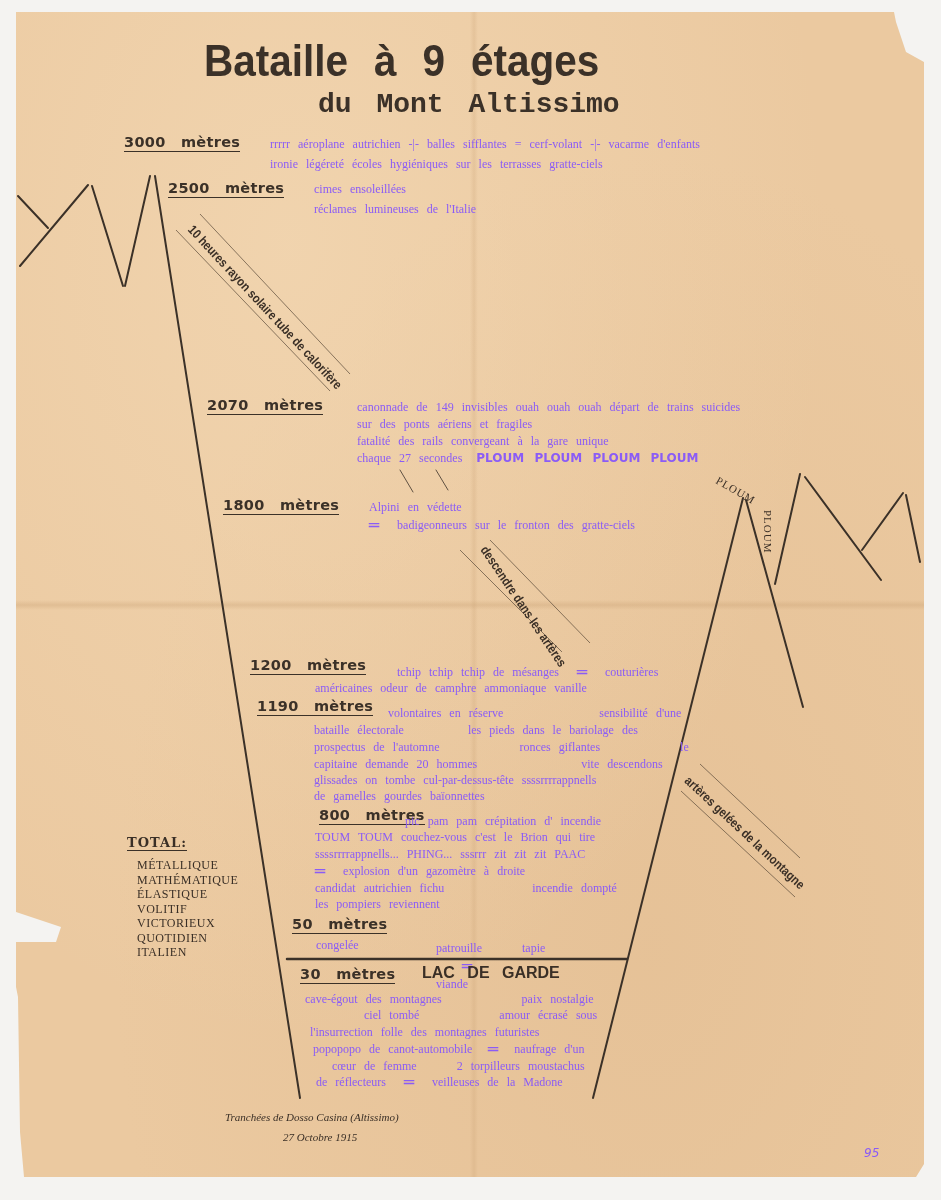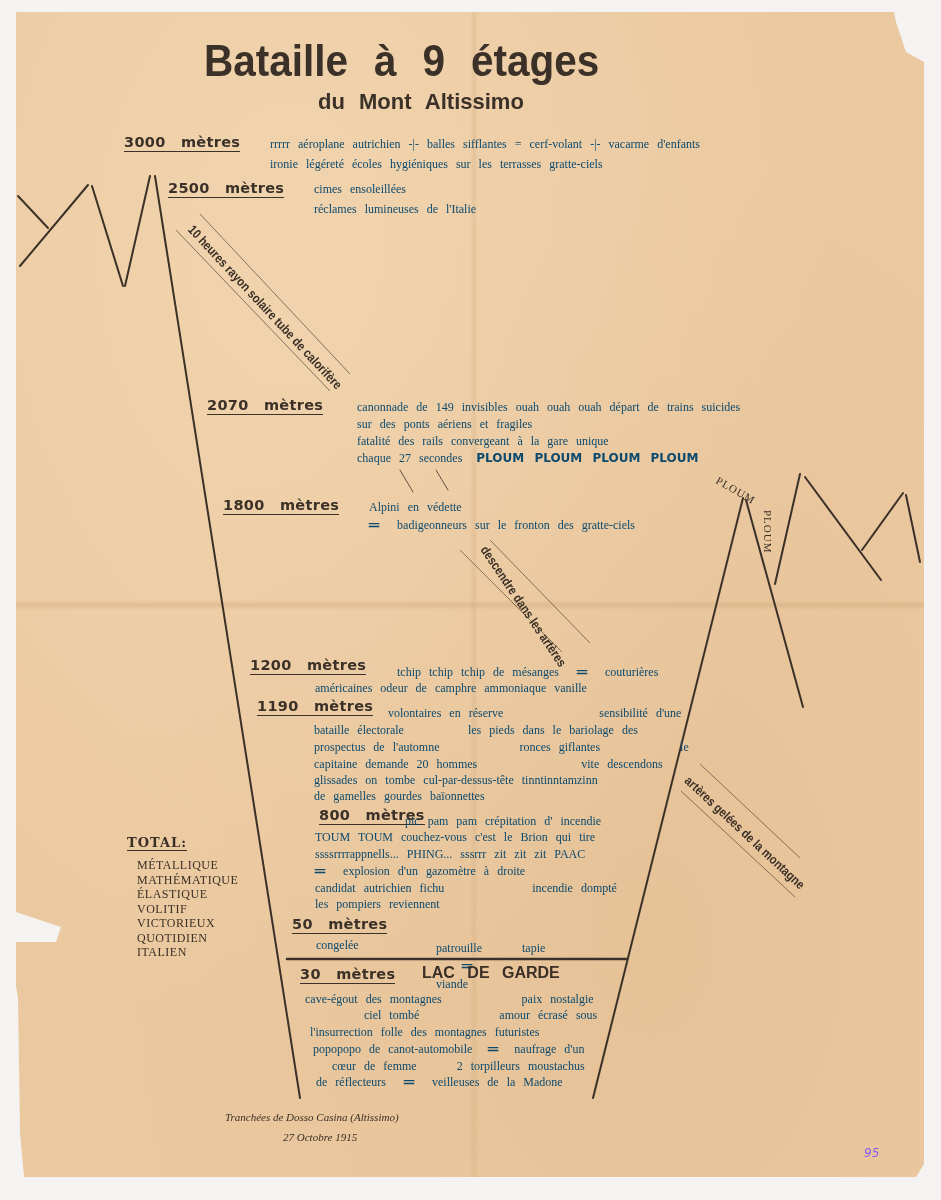--- a/index.html
+++ b/index.html
@@ -6,23 +6,23 @@
   body { width:941px; height:1200px; background:#f4f3f1; position:relative; overflow:hidden; font-family:"Liberation Serif", serif; color:#3a2f26; }
   .paper { position:absolute; left:16px; top:12px; width:908px; height:1165px; background:#ebc9a0;
     background-image: radial-gradient(ellipse at 30% 20%, rgba(245,220,185,0.55), transparent 60%),
                       radial-gradient(ellipse at 70% 80%, rgba(220,180,135,0.35), transparent 60%);
     clip-path: polygon(0 0, 878px 0, 880px 10px, 890px 40px, 908px 50px, 908px 1152px, 900px 1165px, 8px 1165px, 4px 1120px, 2px 985px, 0 975px, 0 930px, 40px 930px, 45px 915px, 0 900px);
   }
   .fold-h { position:absolute; left:16px; top:600px; width:908px; height:10px; background:linear-gradient(rgba(200,160,115,0.0), rgba(200,160,115,0.35), rgba(200,160,115,0.0)); }
   .fold-v { position:absolute; left:470px; top:12px; width:8px; height:1165px; background:linear-gradient(90deg, rgba(200,160,115,0), rgba(200,160,115,0.25), rgba(200,160,115,0)); }
   .abs { position:absolute; white-space:nowrap; }
   .title { font-family:"Liberation Sans", sans-serif; font-weight:bold; font-size:44px; letter-spacing:0px; color:#3b3128; transform:scaleX(0.92); transform-origin:left top; word-spacing:16px; }
-  .subtitle { font-family:Liberation Sans, sans-serif; font-weight:bold; font-size:22px; color:#3b3128; word-spacing:8px; }
+  .subtitle { font-family:Liberation Mono, monospace; font-weight:bold; font-size:28px; color:#3b3128; word-spacing:8px; }
   .alt { font-family:"DejaVu Sans", sans-serif; font-weight:bold; font-size:14.5px; color:#3b3128; border-bottom:1.5px solid #3b3128; padding-bottom:1px; word-spacing:10px; letter-spacing:0.3px; }
-  .txt { font-size:12px; color:#0c4a6e; word-spacing:5px; line-height:18px; }
+  .txt { font-size:12px; color:#8b5cf6; word-spacing:5px; line-height:18px; }
   .eq { display:inline-block; font-weight:bold; font-family:"DejaVu Sans", sans-serif; font-size:12px; transform:scaleX(1.4); }
   .bold-sans { font-family:"DejaVu Sans", sans-serif; font-weight:bold; font-size:12px; word-spacing:6px; }
   .lac { font-family:"Liberation Sans", sans-serif; font-weight:bold; font-size:16px; word-spacing:8px; }
   .diag { font-family:"Liberation Sans", sans-serif; font-weight:bold; font-size:13px; color:#3a2f26; transform-origin:left top; transform:scaleX(0.8); }
   .total-label { font-family:"DejaVu Serif", serif; font-weight:bold; font-size:13px; border-bottom:1.5px solid #3b3128; letter-spacing:1px; }
   .total-list { font-size:12px; line-height:14.5px; letter-spacing:0.5px; }
   .sig { font-style:italic; font-size:11px; }
   .ploum { font-family:"Liberation Serif", serif; font-size:11px; letter-spacing:1px; }
   svg.lines { position:absolute; left:0; top:0; }
 </style>
@@ -107,21 +107,21 @@
   <span class="eq" style="margin:0 10px;">=</span>
   <span>couturières</span>
 </div>
 <div class="abs txt" style="left:315px; top:679px;">américaines odeur de camphre ammoniaque vanille</div>
 
 <div class="abs alt" style="left:257px; top:698px;">1190 mètres</div>
 <div class="abs txt" style="left:388px; top:704px; white-space:pre;">volontaires en réserve            sensibilité d'une</div>
 <div class="abs txt" style="left:314px; top:721px; white-space:pre;">bataille électorale        les pieds dans le bariolage des</div>
 <div class="abs txt" style="left:314px; top:738px; white-space:pre;">prospectus de l'automne          ronces giflantes          le</div>
 <div class="abs txt" style="left:314px; top:755px; white-space:pre;">capitaine demande 20 hommes             vite descendons</div>
-<div class="abs txt" style="left:314px; top:771px; white-space:pre;">glissades on tombe cul-par-dessus-tête tinntinntamzinn</div>
+<div class="abs txt" style="left:314px; top:771px; white-space:pre;">glissades on tombe cul-par-dessus-tête ssssrrrrappnells</div>
 <div class="abs txt" style="left:314px; top:787px; white-space:pre;">de gamelles gourdes baïonnettes</div>
 
 <div class="abs diag" style="left:692px; top:773px; transform:rotate(43deg) scaleX(0.85);">artères gelées de la montagne</div>
 
 <div class="abs alt" style="left:275px; top:807px;margin-left:44px;">800 mètres</div>
 <div class="abs txt" style="left:405px; top:812px; white-space:pre;">pic pam pam crépitation d' incendie</div>
 <div class="abs txt" style="left:315px; top:828px; white-space:pre;">TOUM TOUM couchez-vous c'est le Brion qui tire</div>
 <div class="abs txt" style="left:315px; top:845px; white-space:pre;">ssssrrrrappnells... PHING... sssrrr zit zit zit PAAC</div>
 <div class="abs txt" style="left:315px; top:862px;">
   <span class="eq">=</span>

